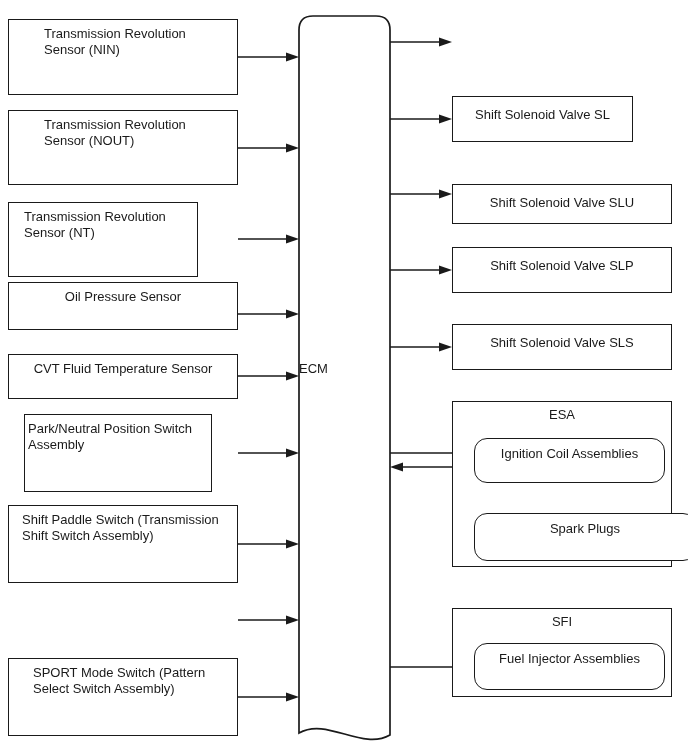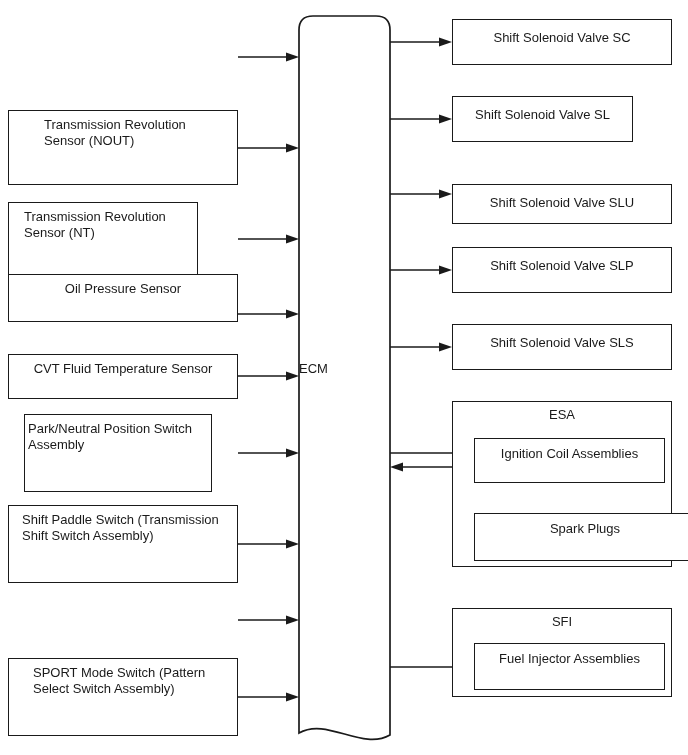--- a/index.html
+++ b/index.html
@@ -21,21 +21,21 @@
     position:absolute; z-index:2;
     border:1.5px solid var(--line); background:var(--background);
     display:flex; justify-content:center; align-items:flex-start;
     padding-top:6px;
   }
   .box .txt { display:inline-block; text-align:left; }
   .box .ctr { text-align:center; }
   .rbox { padding-top:10px; }
   .group { position:absolute; z-index:2; border:1.5px solid var(--line);
            background:var(--background); text-align:center; padding-top:5px; }
-  .inner { z-index:3; padding-top:7px; }
+  .inner { z-index:3; padding-top:7px;border-radius:13px; }
   .ecm-label { position:absolute; z-index:2; left:299px; top:361px; width:91px;
                text-align:left; }
 </style>
 </head>
 <body>
 
 <div class="stage">
 
   <svg class="connectors" width="688" height="755" viewBox="0 0 688 755">
 
@@ -113,53 +113,53 @@
       </g>
 
     <g>
       <line x1="390" y1="667" x2="462" y2="667"></line>
         <polygon points="474,667 461,662.5 461,671.5"></polygon>
       </g>
   </svg>
 
   <div class="ecm-label">ECM</div>
 
+  <div class="box" style="left:8px;top:19px;width:230px;height:76px">
+    <span class="txt" style="width:158px">Transmission Revolution Sensor (NIN)</span>
+    </div>
 
   <div class="box" style="left:8px;top:110px;width:230px;height:75px">
     <span class="txt" style="width:158px">Transmission Revolution Sensor (NOUT)</span>
     </div>
 
   <div class="box" style="left:8px;top:202px;width:190px;height:75px">
     <span class="txt" style="width:158px">Transmission Revolution Sensor (NT)</span>
     </div>
 
-  <div class="box" style="left:8px;top:274px;width:230px;height:48px">
+  <div class="box" style="left:8px;top:282px;width:230px;height:48px">
     <span class="txt">Oil Pressure Sensor</span>
     </div>
 
   <div class="box" style="left:8px;top:354px;width:230px;height:45px">
     <span class="txt">CVT Fluid Temperature Sensor</span>
     </div>
 
   <div class="box" style="left:24px;top:414px;width:188px;height:78px">
     <span class="txt" style="width:180px">Park/Neutral Position Switch Assembly</span>
     </div>
 
   <div class="box" style="left:8px;top:505px;width:230px;height:78px">
     <span class="txt" style="width:202px">Shift Paddle Switch (Transmission Shift Switch Assembly)</span>
     </div>
 
 
   <div class="box" style="left:8px;top:658px;width:230px;height:78px">
     <span class="txt" style="width:180px">SPORT Mode Switch (Pattern Select Switch Assembly)</span>
     </div>
 
-  <div class="box rbox" style="left:452px;top:19px;width:220px;height:46px">
-    <span class="ctr">Shift Solenoid Valve SC</span>
-    </div>
 
   <div class="box rbox" style="left:452px;top:96px;width:181px;height:46px">
     <span class="ctr">Shift Solenoid Valve SL</span>
     </div>
 
   <div class="box rbox" style="left:452px;top:184px;width:220px;height:40px">
     <span class="ctr">Shift Solenoid Valve SLU</span>
     </div>
 
   <div class="box rbox" style="left:452px;top:247px;width:220px;height:46px">

